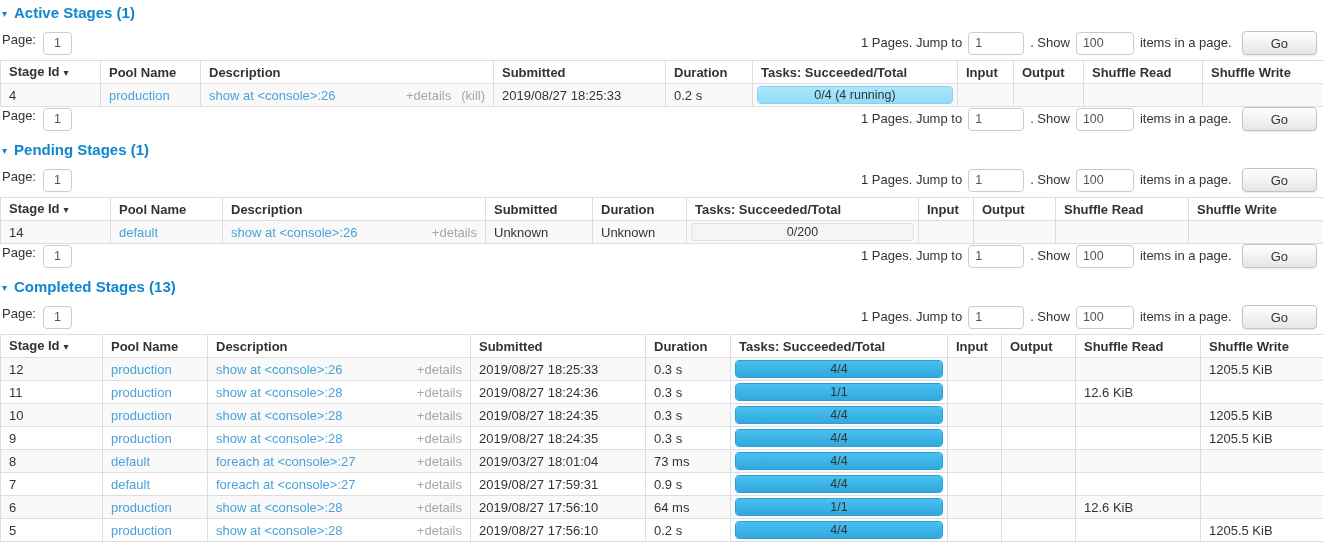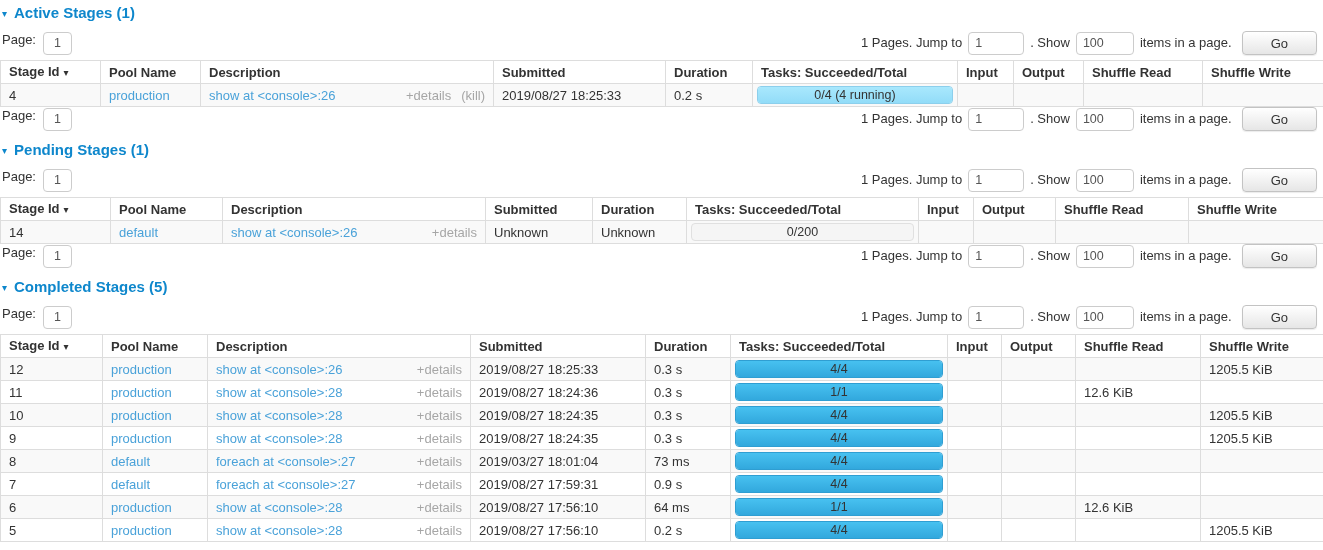--- a/index.html
+++ b/index.html
@@ -211,21 +211,21 @@
         <span>1 Pages. Jump to</span>
         <input class="pg jump" value="1" style="">
         <span>. Show</span>
         <input class="pg show" value="100" style="">
         <span>items in a page.</span>
         <button class="go-btn">Go</button>
       </div>
     </div>
     <h4 class="section-title">
       <span class="arrow">▾</span>
-      <span>Completed Stages (5)</span>
+      <span>Completed Stages (13)</span>
     </h4>
     <div class="pager-row">
       <div class="pager-left">
         <span>Page:</span>
         <input class="pg page-num" value="1" style="">
       </div>
       <div class="pager-right">
         <span>1 Pages. Jump to</span>
         <input class="pg jump" value="1" style="">
         <span>. Show</span>

